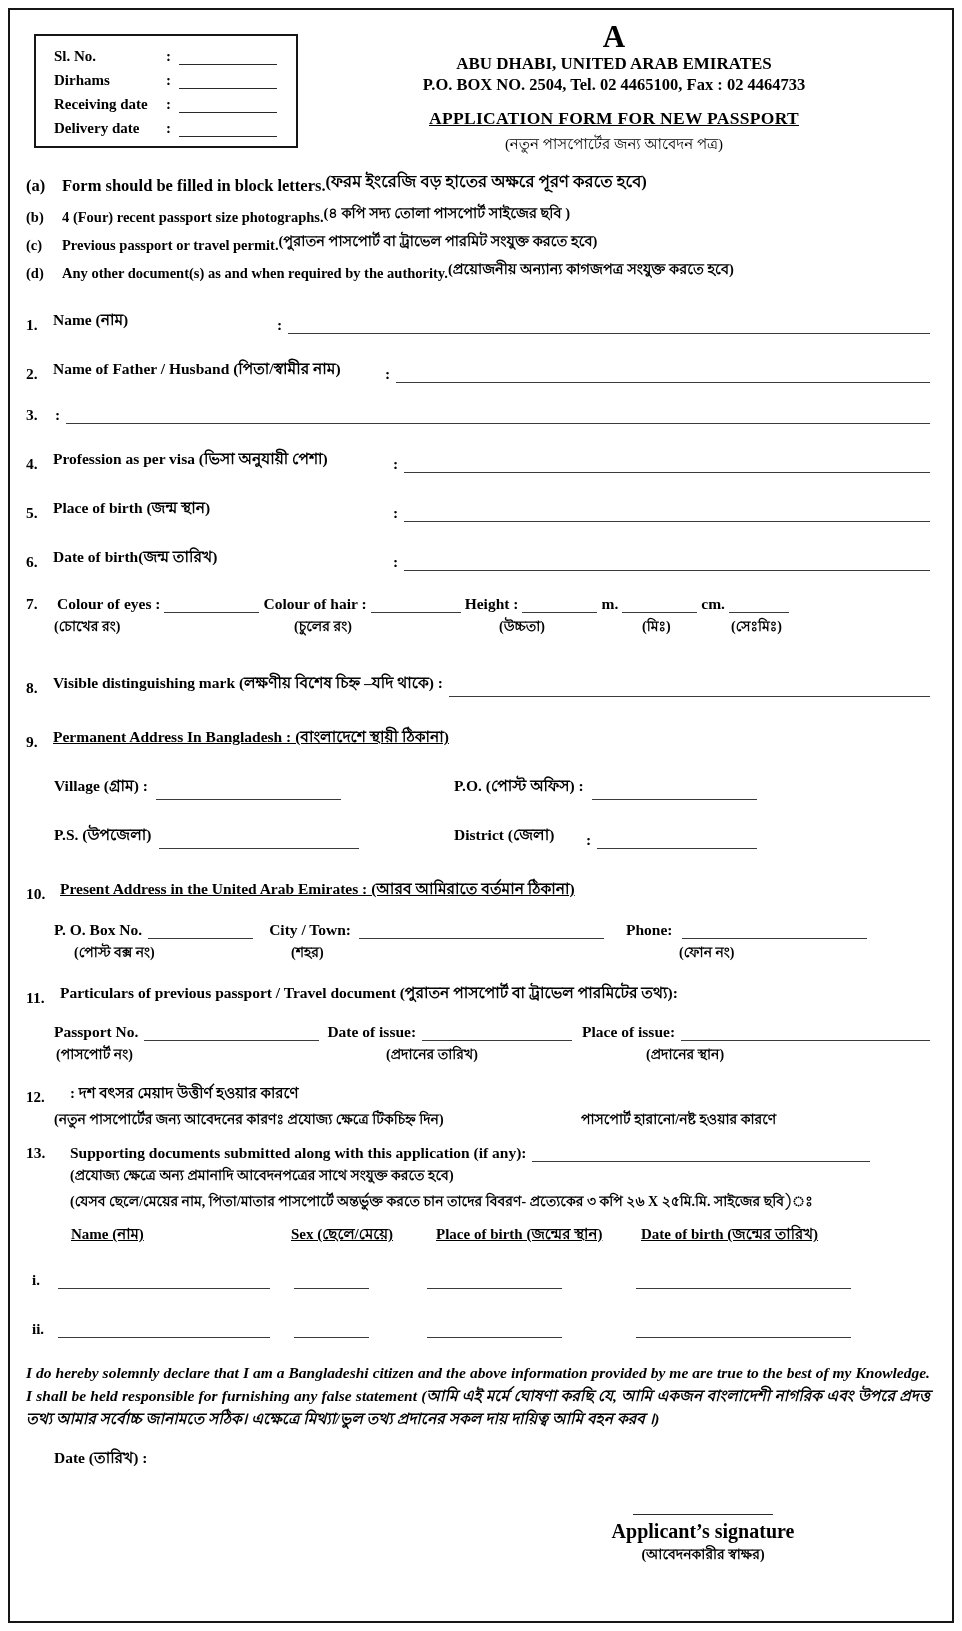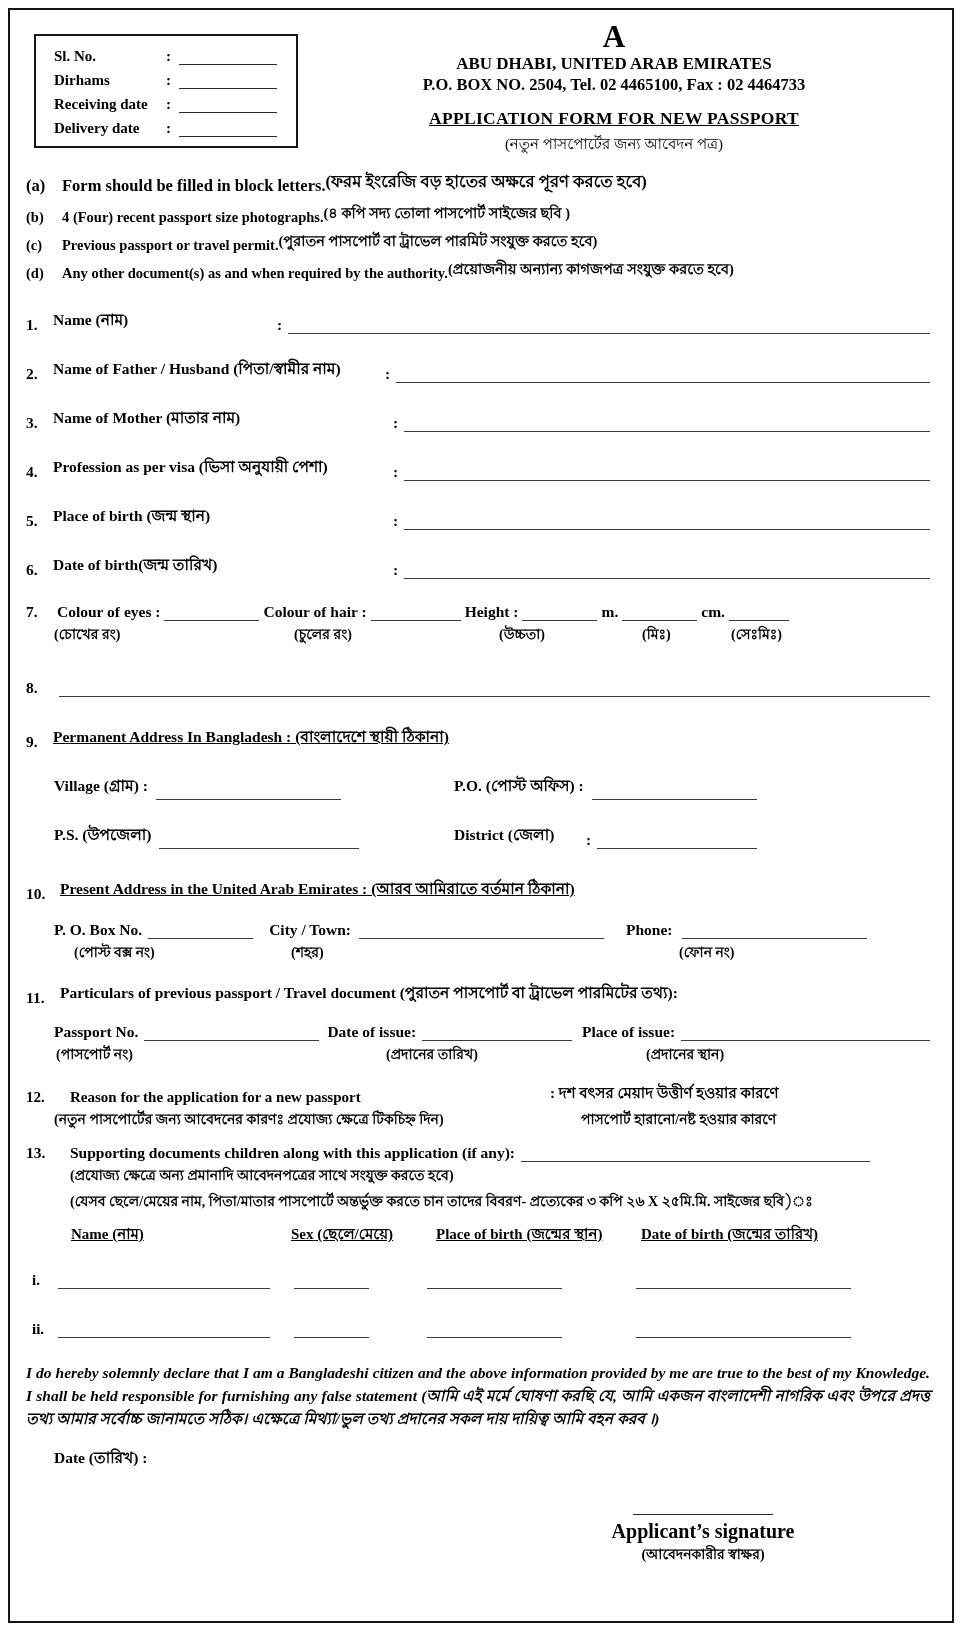--- a/index.html
+++ b/index.html
@@ -149,21 +149,20 @@
       <span class="ln grow"></span>
     </div>
     <div class="frow mt38">
       <span class="no">2.</span>
       <span class="lbl wB">Name of Father / Husband   (পিতা/স্বামীর নাম)</span>
       <span class="colon">:</span>
       <span class="ln grow"></span>
     </div>
     <div class="frow mt38">
       <span class="no">3.</span>
-      <span class="lbl wC">Name of Mother (মাতার নাম)</span>
       <span class="colon">:</span>
       <span class="ln grow"></span>
     </div>
     <div class="frow mt38">
       <span class="no">4.</span>
       <span class="lbl wC">Profession as per visa (ভিসা অনুযায়ী পেশা)</span>
       <span class="colon">:</span>
       <span class="ln grow"></span>
     </div>
     <div class="frow mt38">
@@ -195,20 +194,21 @@
     <div class="bnrow f7bn">
       <span class="s1">(চোখের রং)</span>
       <span class="s2">(চুলের রং)</span>
       <span class="s3">(উচ্চতা)</span>
       <span class="s4">(মিঃ)</span>
       <span>(সেঃমিঃ)</span>
     </div>
 
     <div class="frow" style="margin-top:32px">
       <span class="no">8.</span>
+      <span class="lbl">Visible distinguishing mark  (লক্ষণীয় বিশেষ চিহ্ন –যদি থাকে) :</span>
       <span class="ln grow" style="margin-left:6px"></span>
     </div>
 
     <div class="frow" style="margin-top:28px">
       <span class="no">9.</span>
       <span class="lbl underl">Permanent Address In Bangladesh : (বাংলাদেশে স্থায়ী ঠিকানা)</span>
     </div>
     <div class="addr-row">
       <div class="addr-left">
         <span class="lbl">Village (গ্রাম) :</span>
@@ -262,31 +262,30 @@
       <span class="ln grow" style="margin-left:6px"></span>
     </div>
     <div class="bnrow f11bn">
       <span class="s1">(পাসপোর্ট নং)</span>
       <span class="s2">(প্রদানের তারিখ)</span>
       <span>(প্রদানের স্থান)</span>
     </div>
 
     <div class="f12l1">
       <span class="no" style="width:44px">12.</span>
-      <span class="lbl" style="width:480px">Reason for the application for a new passport</span>
       <span class="f12opt">: দশ বৎসর মেয়াদ উত্তীর্ণ হওয়ার কারণে</span>
     </div>
     <div class="f12l2">
       <span class="s1">(নতুন পাসপোর্টের জন্য আবেদনের কারণঃ প্রযোজ্য ক্ষেত্রে টিকচিহ্ন দিন)</span>
       <span>পাসপোর্ট হারানো/নষ্ট হওয়ার কারণে</span>
     </div>
 
     <div class="frow" style="margin-top:12px">
       <span class="no" style="width:44px">13.</span>
-      <span class="lbl">Supporting documents children along with this application (if any):</span>
+      <span class="lbl">Supporting documents submitted along with this application (if any):</span>
       <span class="ln grow" style="margin:0 60px 0 6px"></span>
     </div>
     <div class="bnrow" style="padding-left:44px">
       <span>(প্রযোজ্য ক্ষেত্রে অন্য  প্রমানাদি  আবেদনপত্রের সাথে সংযুক্ত করতে হবে)</span>
     </div>
 
     <div class="bnrow" style="padding-left:44px">
       <span>(যেসব ছেলে/মেয়ের নাম, পিতা/মাতার পাসপোর্টে অন্তর্ভুক্ত করতে চান তাদের বিবরণ- প্রত্যেকের ৩ কপি ২৬ X ২৫মি.মি. সাইজের ছবি)ঃ</span>
     </div>
     <div class="kids-head">

